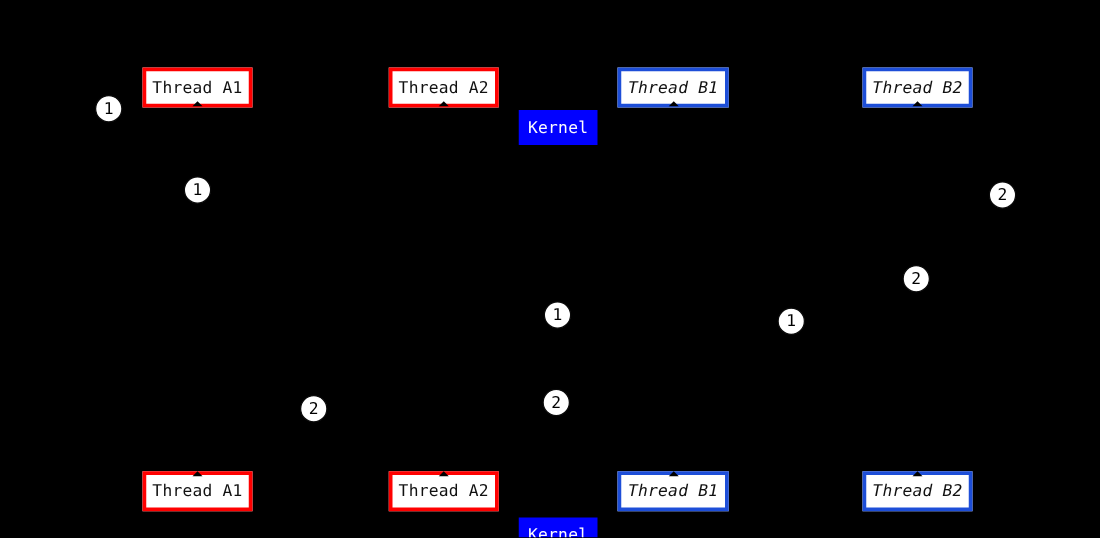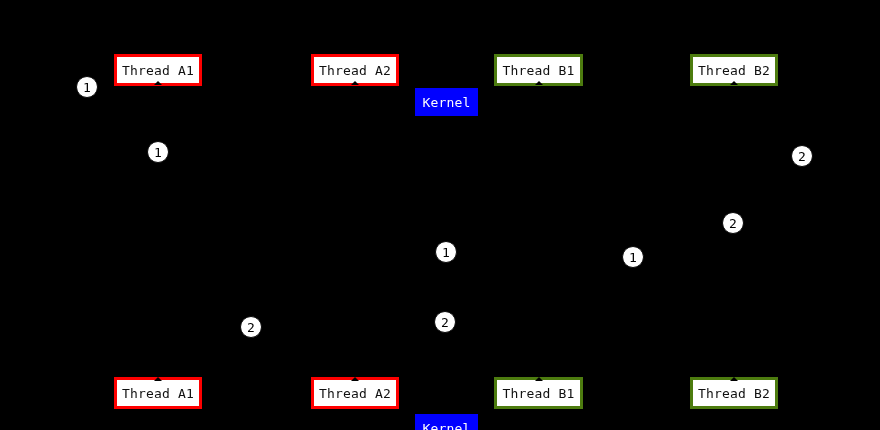--- a/index.html
+++ b/index.html
@@ -7,21 +7,21 @@
     position:relative; width:880px; height:430px; background:#000;
     overflow:hidden; font-family:"DejaVu Sans Mono", monospace;
   }
   .box {
     position:absolute; box-sizing:border-box;
     display:flex; align-items:center; justify-content:center;
     background:#fff; color:#111; font-size:13px; letter-spacing:.2px;
     white-space:nowrap;
   }
   .box.red  { border:3px solid #fe0000; }
-  .box.blue { border:3px solid #4d7c0f; }
+  .box.blue { border:3px solid #1d4ed8;font-style:italic; }
   .box.kernel { background:#0101ff; color:#fdfdfd; border:none;margin-top:32px; }
   
   .box.thread .notch {
     position:absolute; left:50%; transform:translateX(-50%);
     width:0; height:0;
     border-left:4px solid transparent; border-right:4px solid transparent;
     border-bottom:4px solid #000;
   }
   .box.row-top .notch    { bottom:-2px; }
   .box.row-bottom .notch { top:-3px; }

